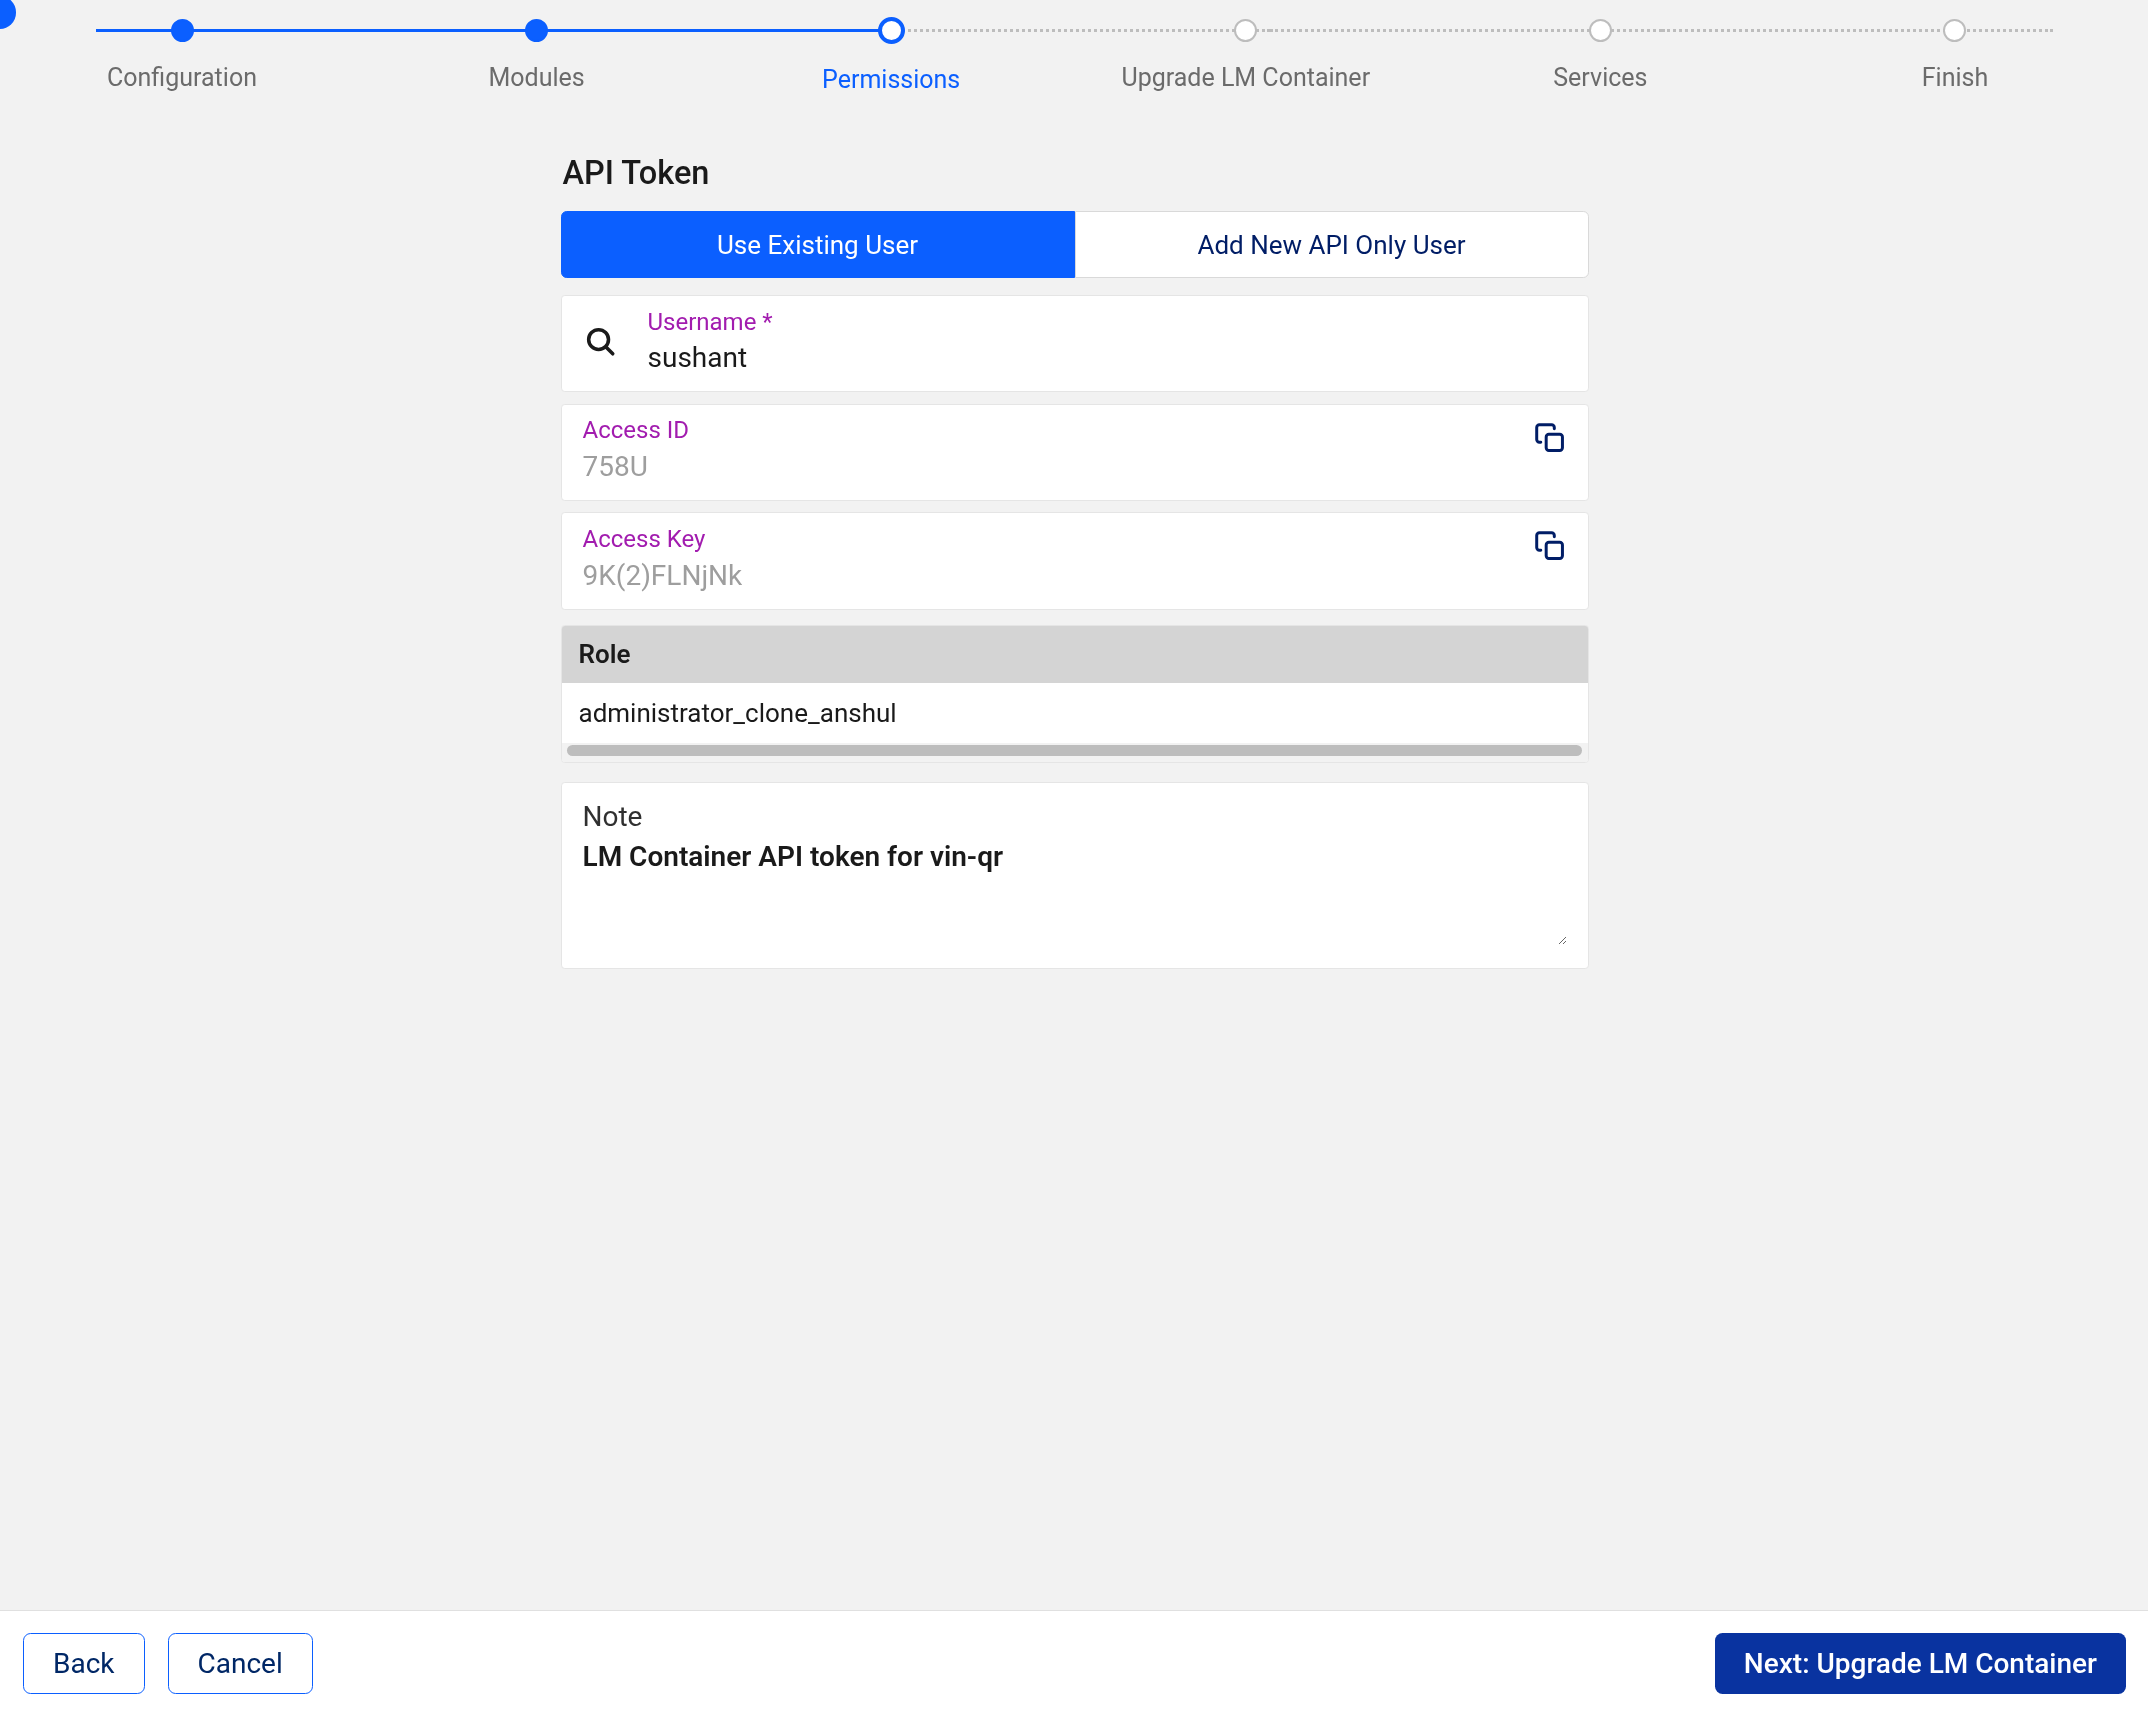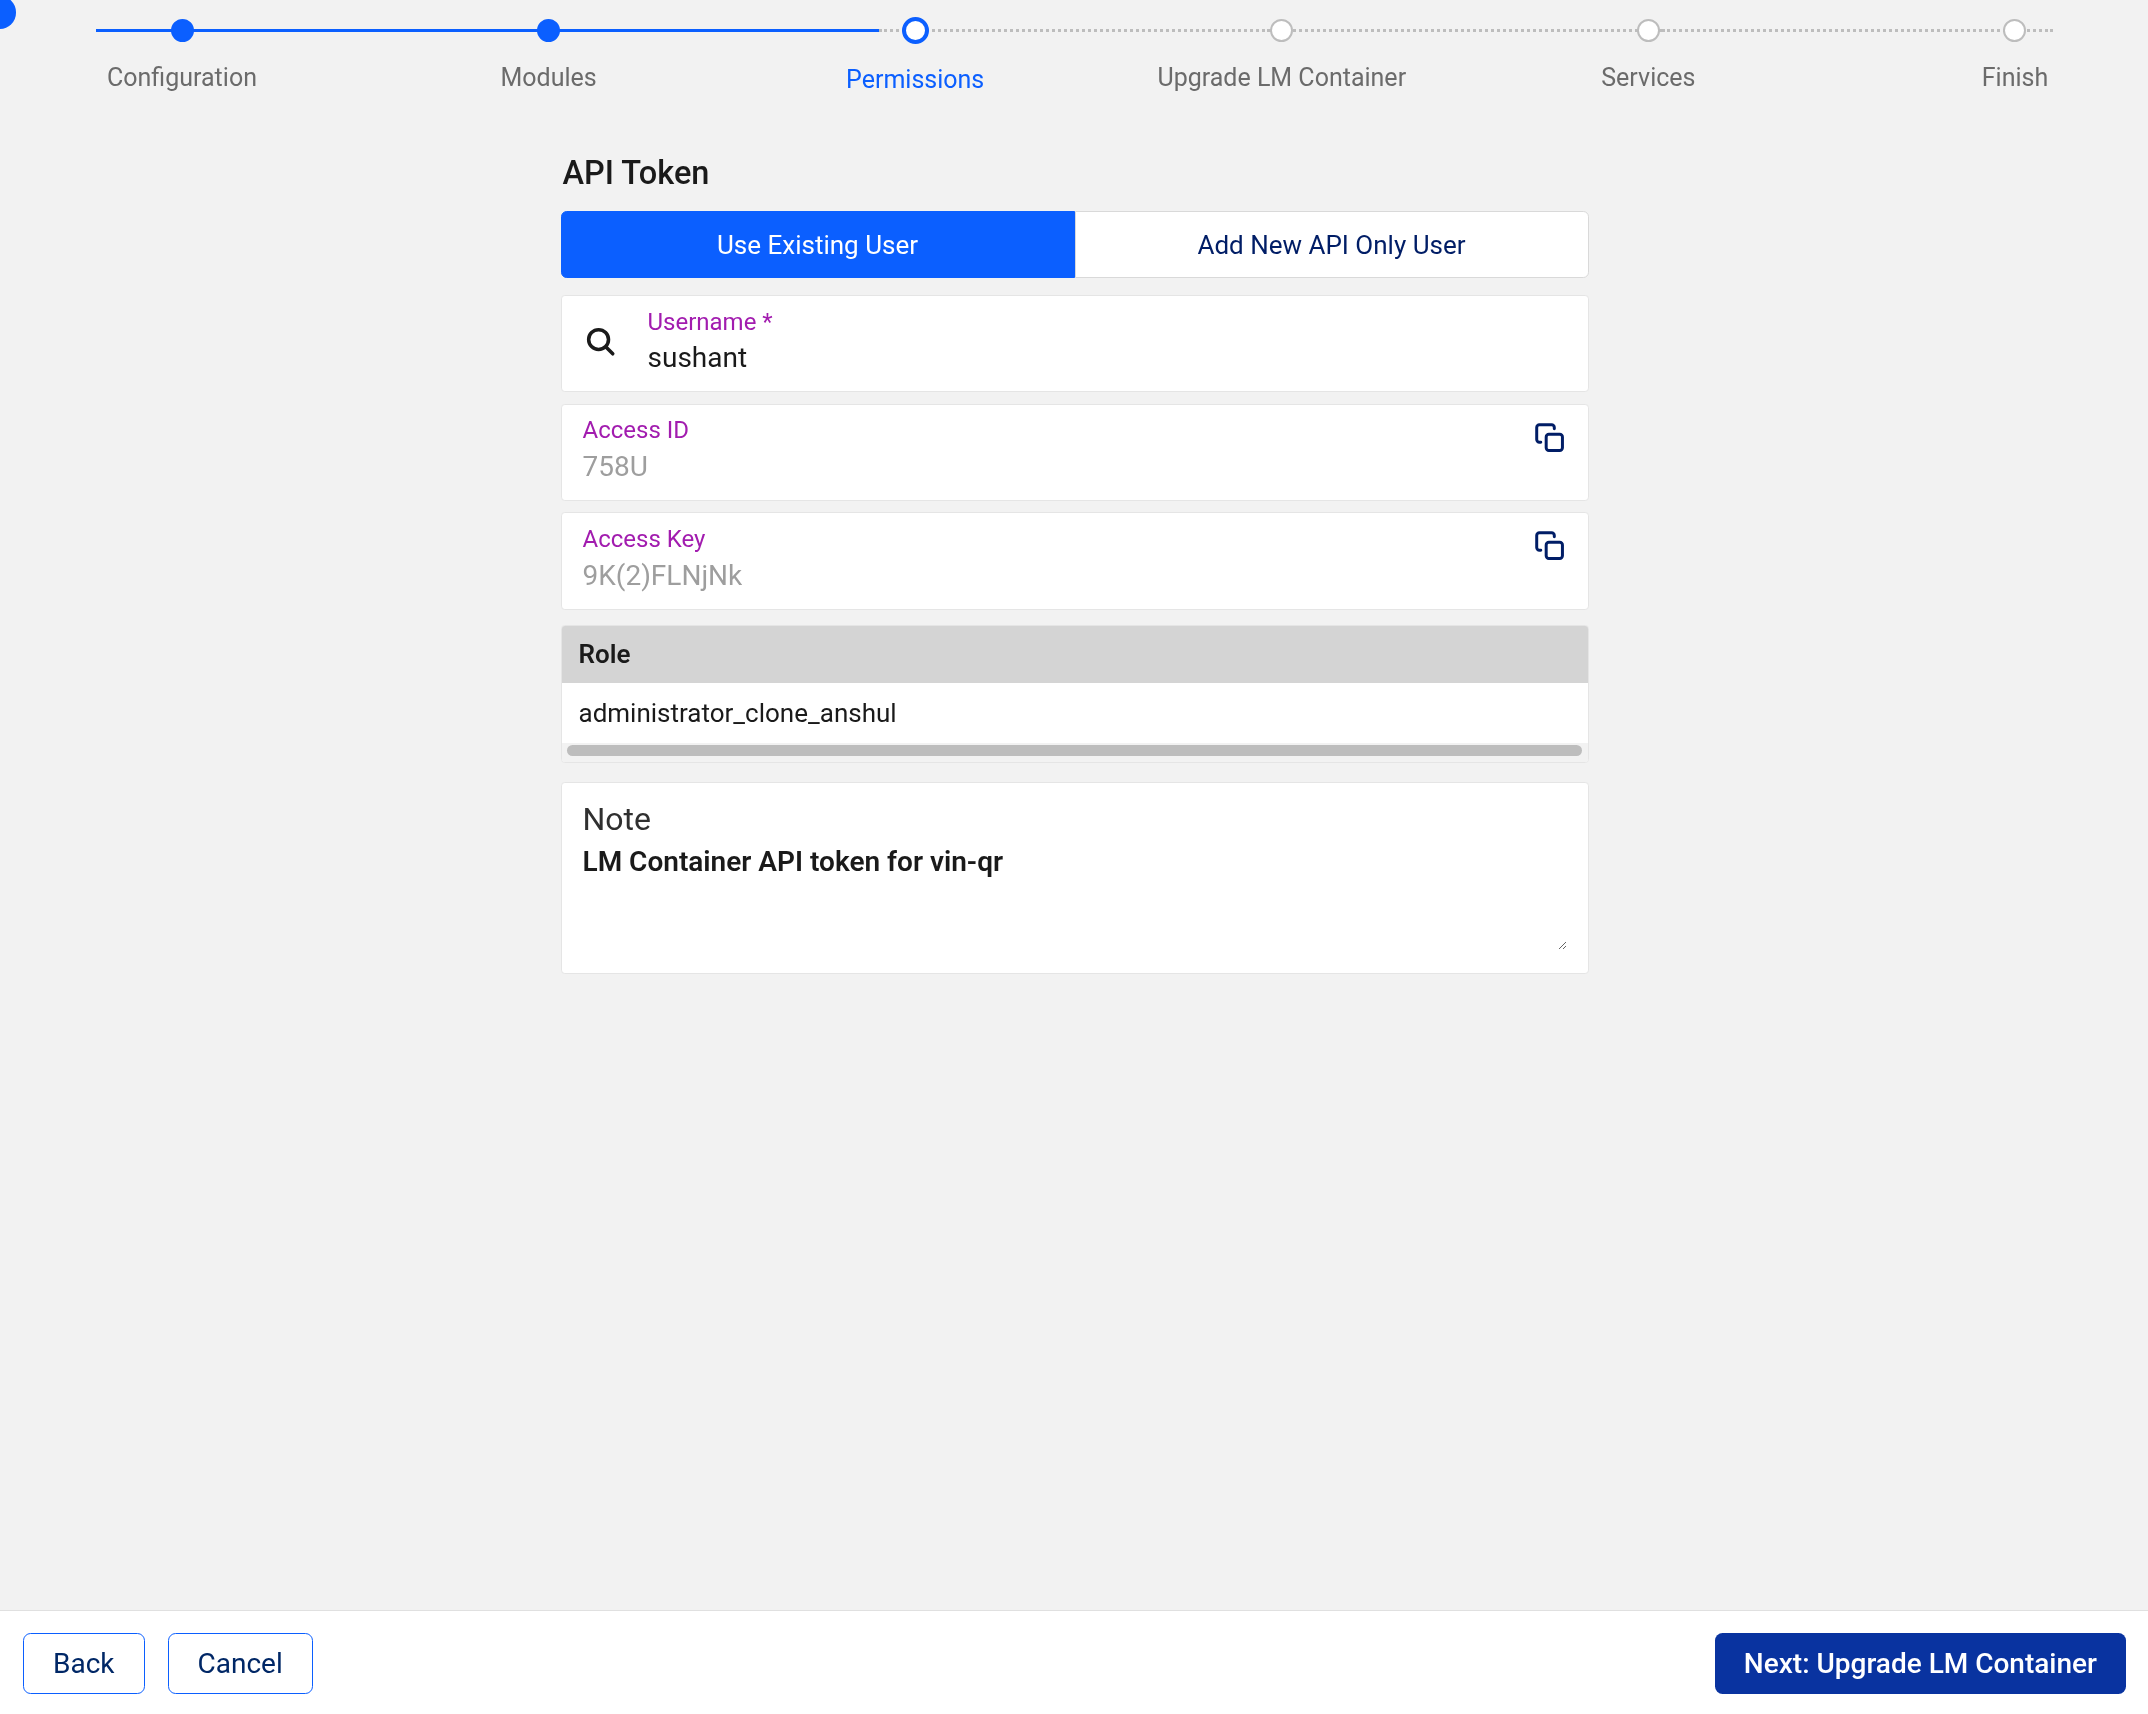--- a/index.html
+++ b/index.html
@@ -14,21 +14,21 @@
     width: 2149px;
     overflow: hidden;
   }
 
   
   .stepper {
     position: relative;
     display: flex;
     justify-content: space-between;
     align-items: flex-start;
-    padding: 19px 48px 29px 96px;
+    padding: 19px 108px 29px 96px;
   }
   .step {
     display: flex;
     flex-direction: column;
     align-items: center;
     width: 172px;
     position: relative;
     z-index: 2;
   }
   .circle {
@@ -191,21 +191,21 @@
 
   .note-card {
     margin-top: 19px;
     background: #fff;
     border: 1px solid #e5e5e5;
     border-radius: 3.8px;
     padding: 17px 21px;
     position: relative;
   }
   .note-label {
-    font-size: 32px;
+    font-size: 28px;
     color: #303030;
     margin-bottom: 7.6px;
   }
   .note-textarea {
     width: 100%;
     border: none;
     outline: none;
     resize: both;
     font-family: inherit;
     font-size: 28px;

